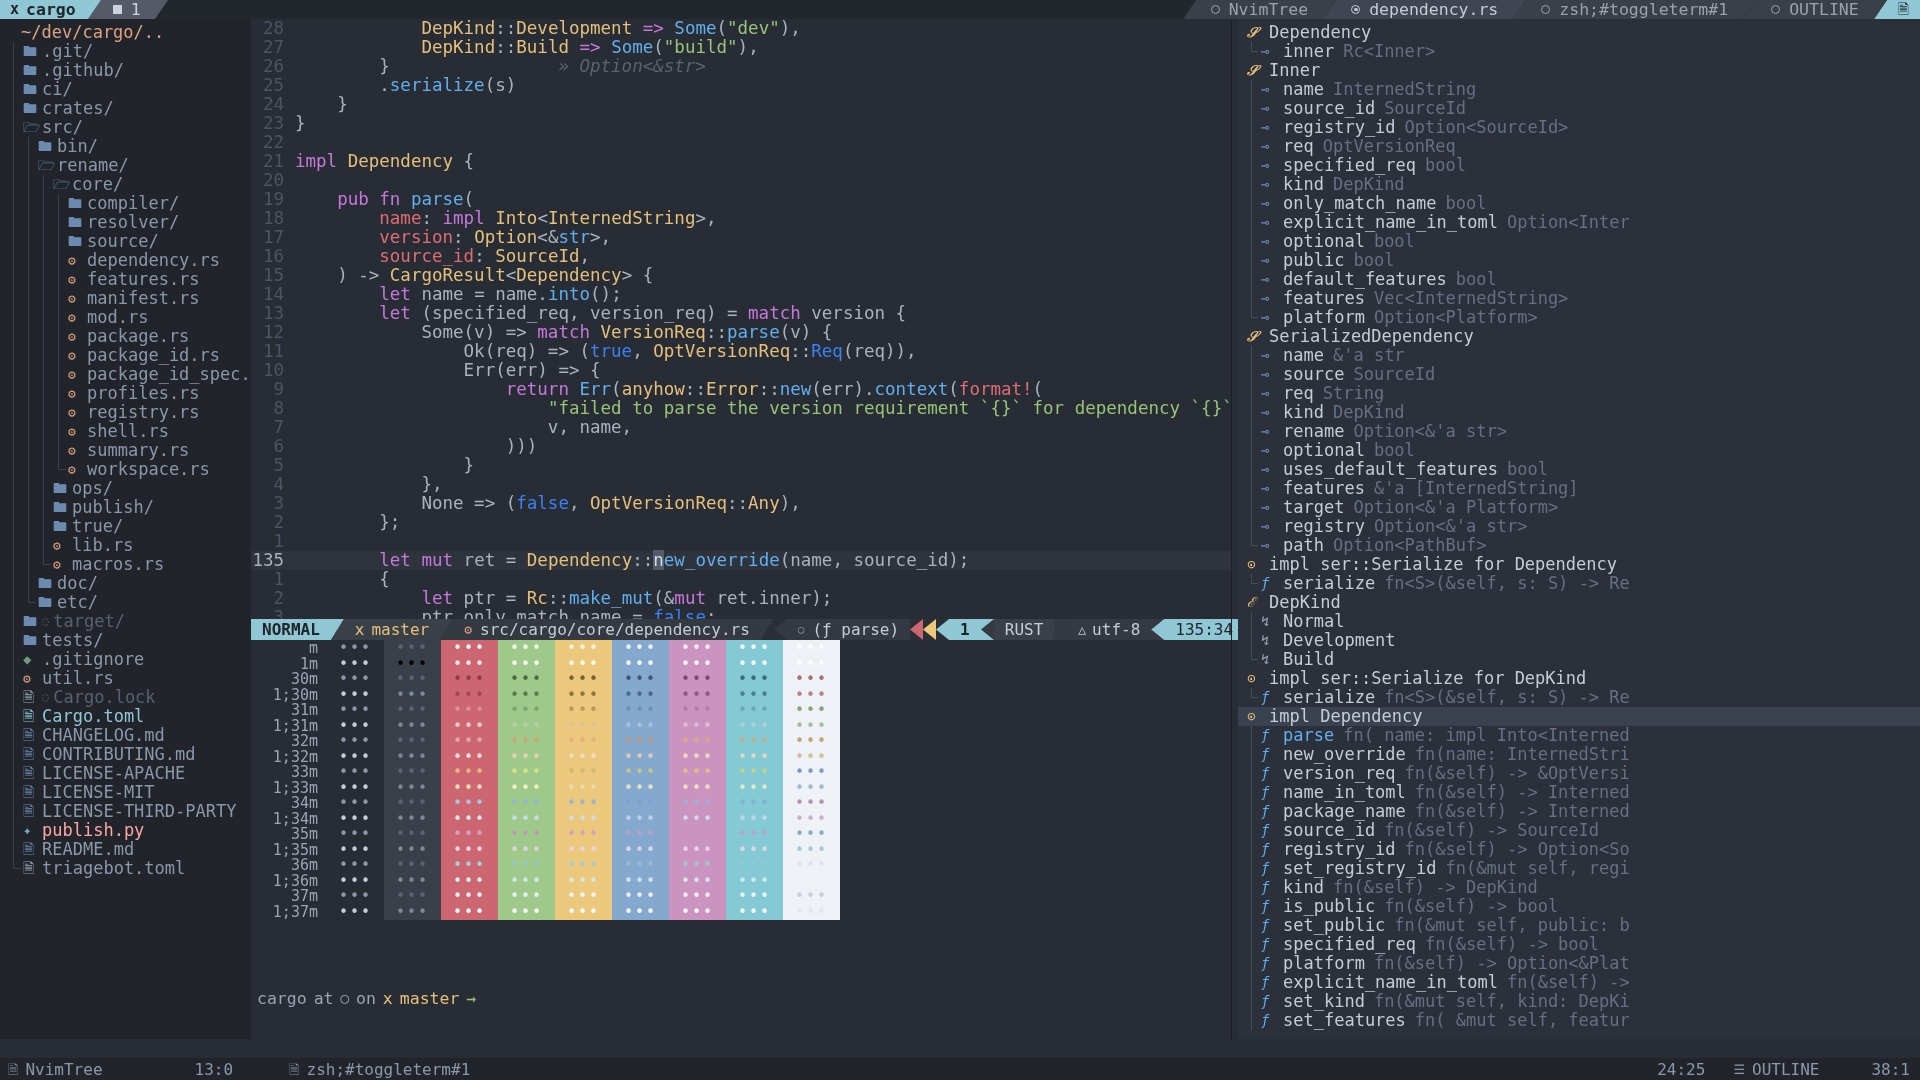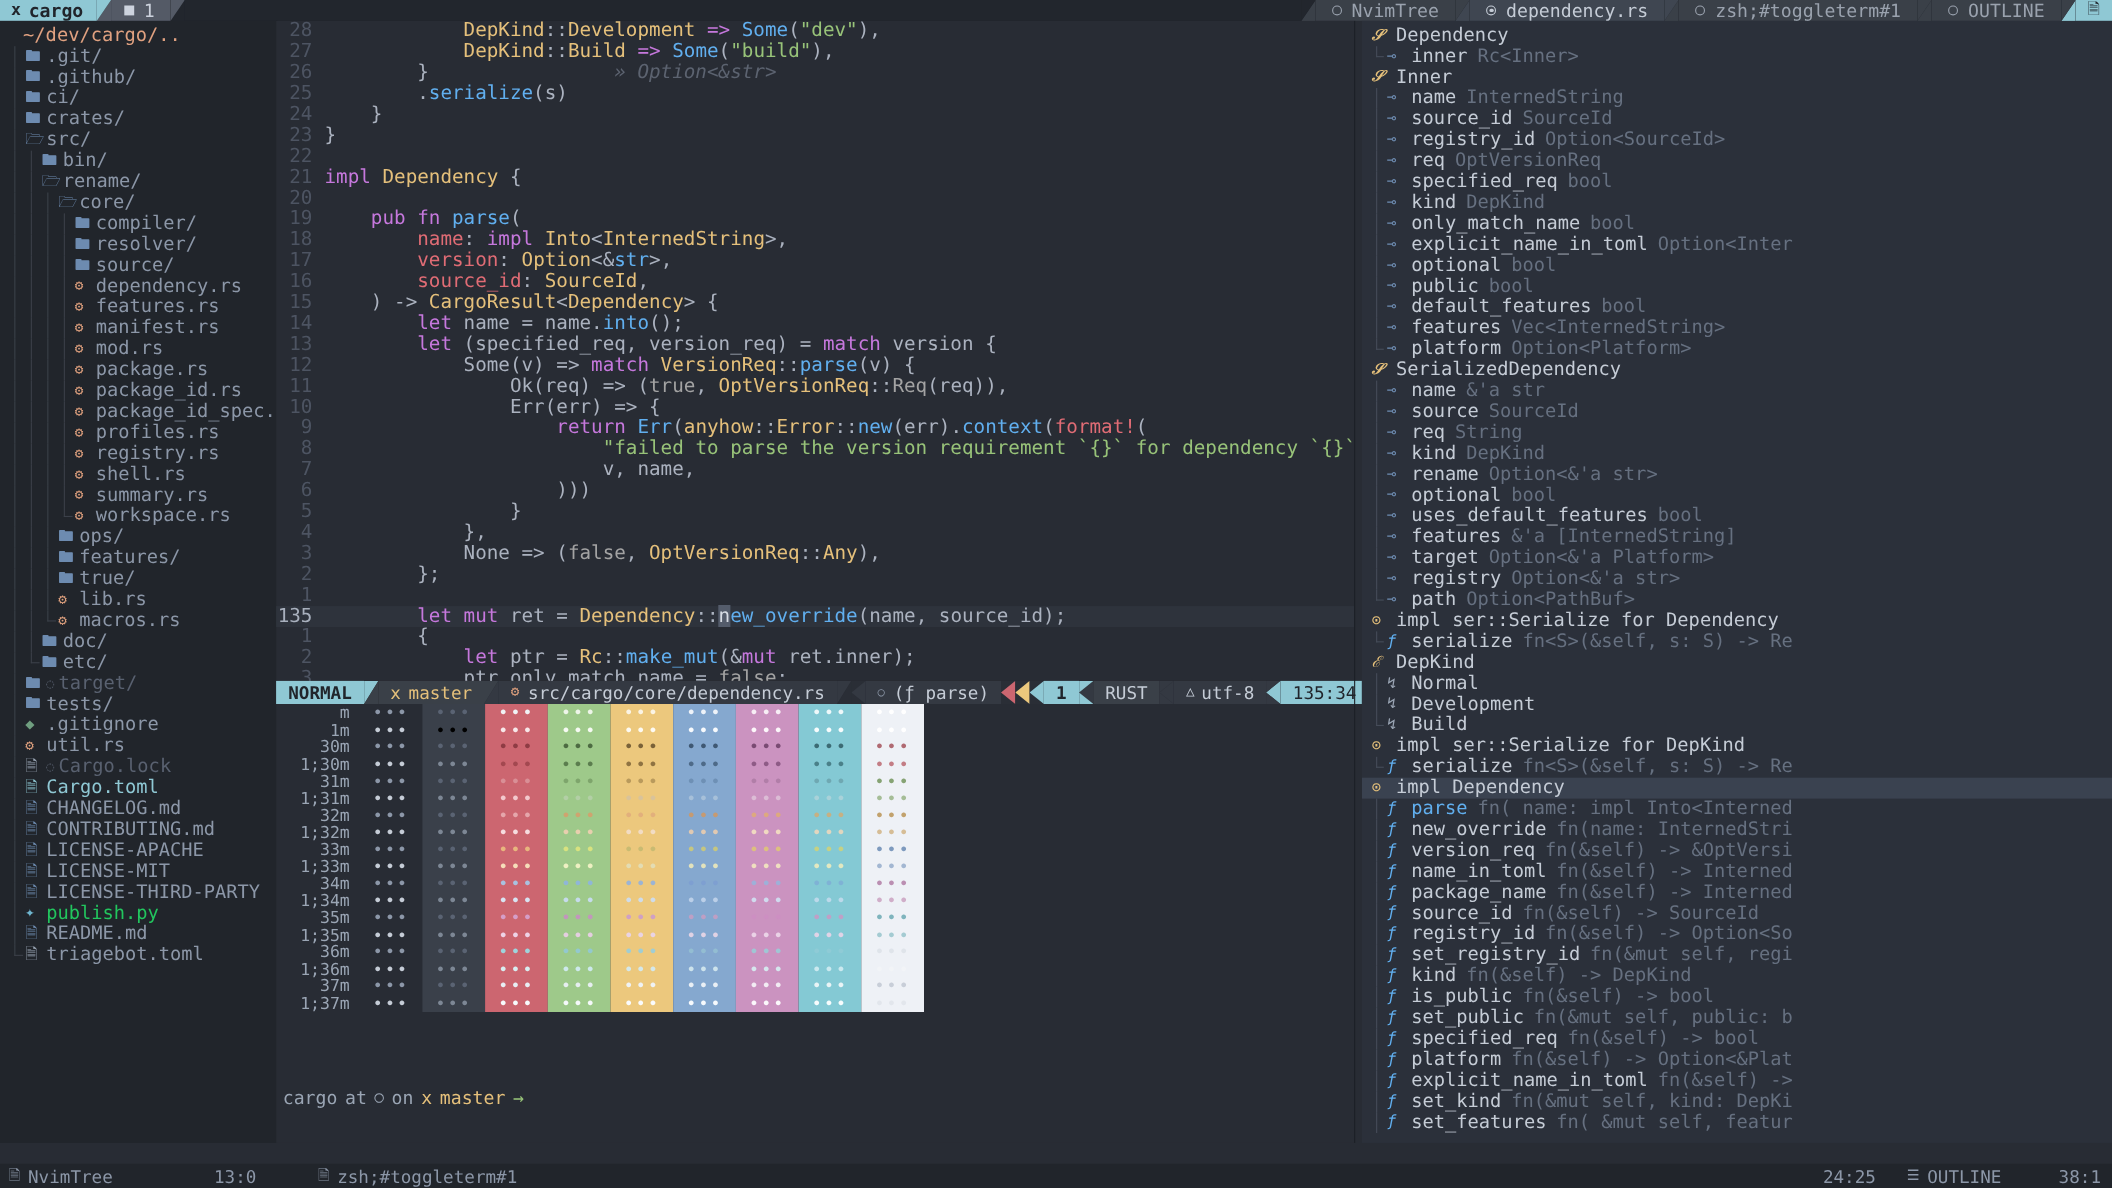--- a/index.html
+++ b/index.html
@@ -102,21 +102,21 @@
   }
   .ticon.doc { color: #9aa5b4; }
   .ticon.toml { color: #8fc8d4; }
   .ticon.gitig { color: #6f9e7f; }
   .ticon.py { color: #6fb5cf; }
   .ticon.md { color: #6d8bb0; }
   .tname { color: #8c97a8; }
   .tname.dir { color: #8c97a8; }
   .tname.file { color: #8c97a8; }
   .tname.toml { color: #8fc8d4; }
-  .tname.py { color: #22c55e; }
+  .tname.py { color: #fca5a5; }
   .tname.ignored { color: #596170; }
   .tmod {
     color: #596170; font-size: 12px; margin-right: 4px;
   }
 
   
   .editor {
     position: absolute; top: 19px; left: 251px;
     width: 980px; height: 600px;
     background: #282c34;
@@ -133,21 +133,21 @@
   }
   .lnum.cur { color: #a8b0bd; }
   .ecode { position: relative; }
   .blk { background: #545c6b; color: #d7dce4; }
 
   
   .kw  { color: #c678dd; }
   .fnn { color: #61afef; }
   .typ { color: #e5c07b; }
   .str { color: #98c379; }
-  .num { color: #a3a3a3; }
+  .num { color: #3b82f6; }
   .cmt { color: #5c6370; font-style: italic; }
   .var { color: #e06c75; }
   .pun { color: #abb2bf; }
   .mac { color: #e06c75; }
 
   
   .statusline {
     position: absolute; top: 619px; left: 251px;
     width: 980px; height: 21px;
     display: flex; align-items: stretch;
@@ -513,21 +513,21 @@
           <span class="guide v"></span>
           <span class="guide v"></span>
           <span class="ticon folder">🖿</span>
           <span class="tname dir">ops/</span>
         </div>
         <div class="tree-row">
           <span class="guide v"></span>
           <span class="guide v"></span>
           <span class="guide v"></span>
           <span class="ticon folder">🖿</span>
-          <span class="tname dir">features/</span>
+          <span class="tname dir">publish/</span>
         </div>
         <div class="tree-row">
           <span class="guide v"></span>
           <span class="guide v"></span>
           <span class="guide v"></span>
           <span class="ticon folder">🖿</span>
           <span class="tname dir">true/</span>
         </div>
         <div class="tree-row">
           <span class="guide v"></span>

